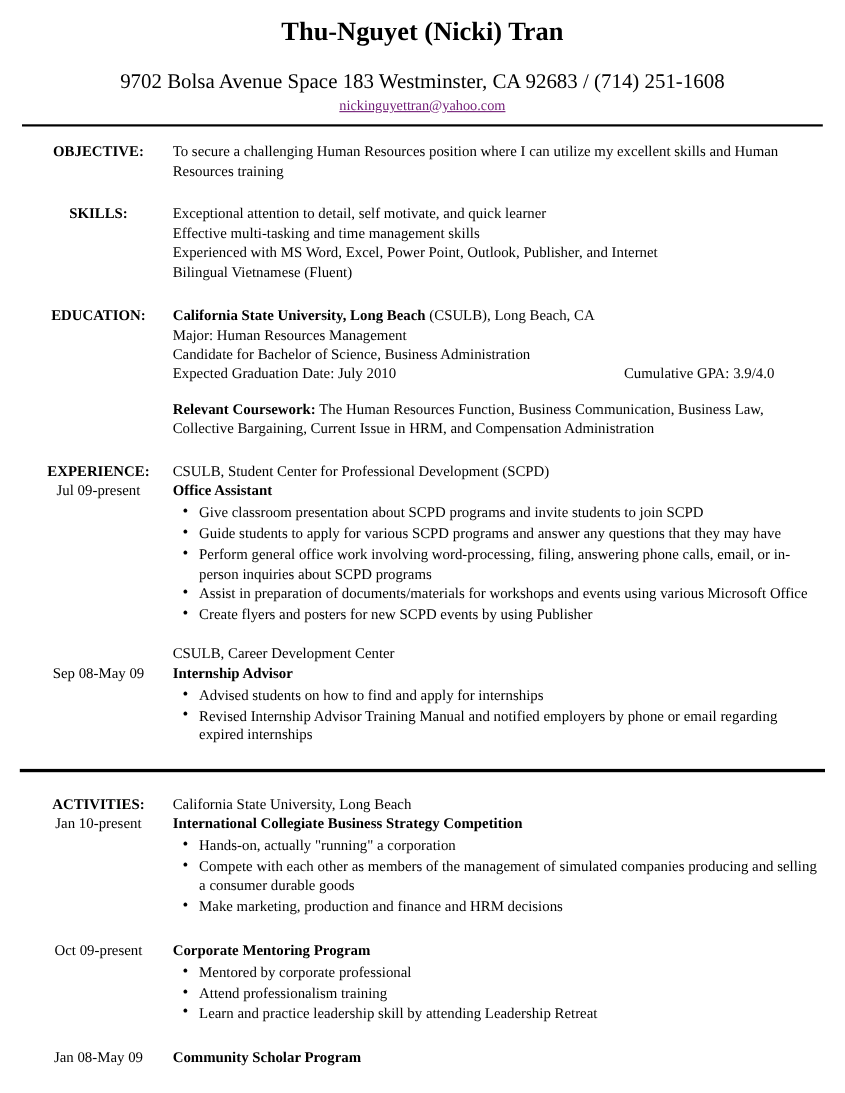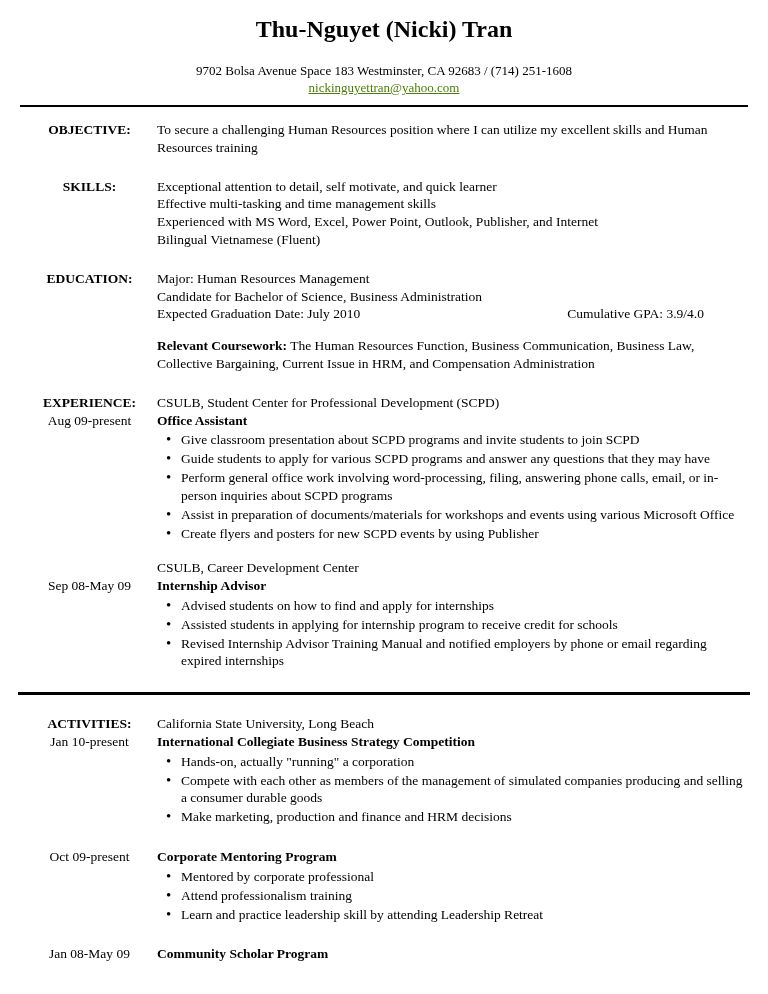--- a/index.html
+++ b/index.html
@@ -10,23 +10,23 @@
     margin:0 auto;
     background:#ffffff;
     color:#000000;
     font-family:"Liberation Serif", serif;
     font-size:13.5px;
     line-height:1.32;
     padding:16px 0 24px 0;
   }
   .header { text-align:center; }
   .name { font-size:24px; font-weight:bold; line-height:1.15; margin-bottom:18px; }
-  .address { font-size:13px; }
+  .address { font-size:19px; }
   .email-line { font-size:13px; }
-  .email-line a { color:#4d7c0f; text-decoration:underline; cursor:pointer; }
+  .email-line a { color:#701a75; text-decoration:underline; cursor:pointer; }
   .rule-thin  { border-top:2px solid #000; margin:9px 20px 14px 20px; }
   .rule-thick { border-top:3px solid #000; margin:4px 18px 20px 18px; }
   .row { display:flex; padding:0 24px 0 22px; margin-bottom:21px; }
   .left { width:135px; flex-shrink:0;text-align:center; }
   .content { flex:1; }
   .label { font-weight:bold; }
   .bold { font-weight:bold; }
   ul.bullets { list-style:none; margin-top:2px; }
   ul.bullets li { position:relative; padding-left:24px; margin-bottom:1px; }
   ul.bullets li::before { content:"\2022"; position:absolute; left:9px; top:-1px; font-size:15px; }
@@ -67,37 +67,38 @@
       <div>Experienced with MS Word, Excel, Power Point, Outlook, Publisher, and Internet</div>
       <div>Bilingual Vietnamese (Fluent)</div>
     </div>
   </section>
 
   <section class="row">
     <div class="left">
       <span class="label">EDUCATION:</span>
     </div>
     <div class="content">
+      <div><span class="bold">California State University, Long Beach</span><span> (CSULB), Long Beach, CA</span></div>
       <div>Major: Human Resources Management</div>
       <div>Candidate for Bachelor of Science, Business Administration</div>
       <div class="grad-row">
         <span>Expected Graduation Date: July 2010</span>
         <span>Cumulative GPA: 3.9/4.0</span>
       </div>
       <div class="coursework">
         <span class="bold">Relevant Coursework:</span>
         <span>The Human Resources Function, Business Communication, Business Law, Collective Bargaining, Current Issue in HRM, and Compensation Administration</span>
       </div>
     </div>
   </section>
 
   <section class="row tight">
     <div class="left">
       <div class="label">EXPERIENCE:</div>
-      <div>Aug 09-present</div>
+      <div>Jul 09-present</div>
     </div>
     <div class="content">
       <div>CSULB, Student Center for Professional Development (SCPD)</div>
       <div class="bold">Office Assistant</div>
       <ul class="bullets">
         <li>Give classroom presentation about SCPD programs and invite students to join SCPD</li>
         <li>Guide students to apply for various SCPD programs and answer any questions that they may have</li>
         <li>Perform general office work involving word-processing, filing, answering phone calls, email, or in-person inquiries about SCPD programs</li>
         <li>Assist in preparation of documents/materials for workshops and events using various Microsoft Office</li>
         <li>Create flyers and posters for new SCPD events by using Publisher</li>
@@ -107,21 +108,20 @@
 
   <section class="row">
     <div class="left">
       <div class="date-offset">Sep 08-May 09</div>
     </div>
     <div class="content">
       <div>CSULB, Career Development Center</div>
       <div class="bold">Internship Advisor</div>
       <ul class="bullets">
         <li>Advised students on how to find and apply for internships</li>
-        <li>Assisted students in applying for internship program to receive credit for schools</li>
         <li>Revised Internship Advisor Training Manual and notified employers by phone or email regarding expired internships</li>
       </ul>
     </div>
   </section>
 
   <div class="rule-thick"></div>
 
   <section class="row">
     <div class="left">
       <div class="label">ACTIVITIES:</div>

